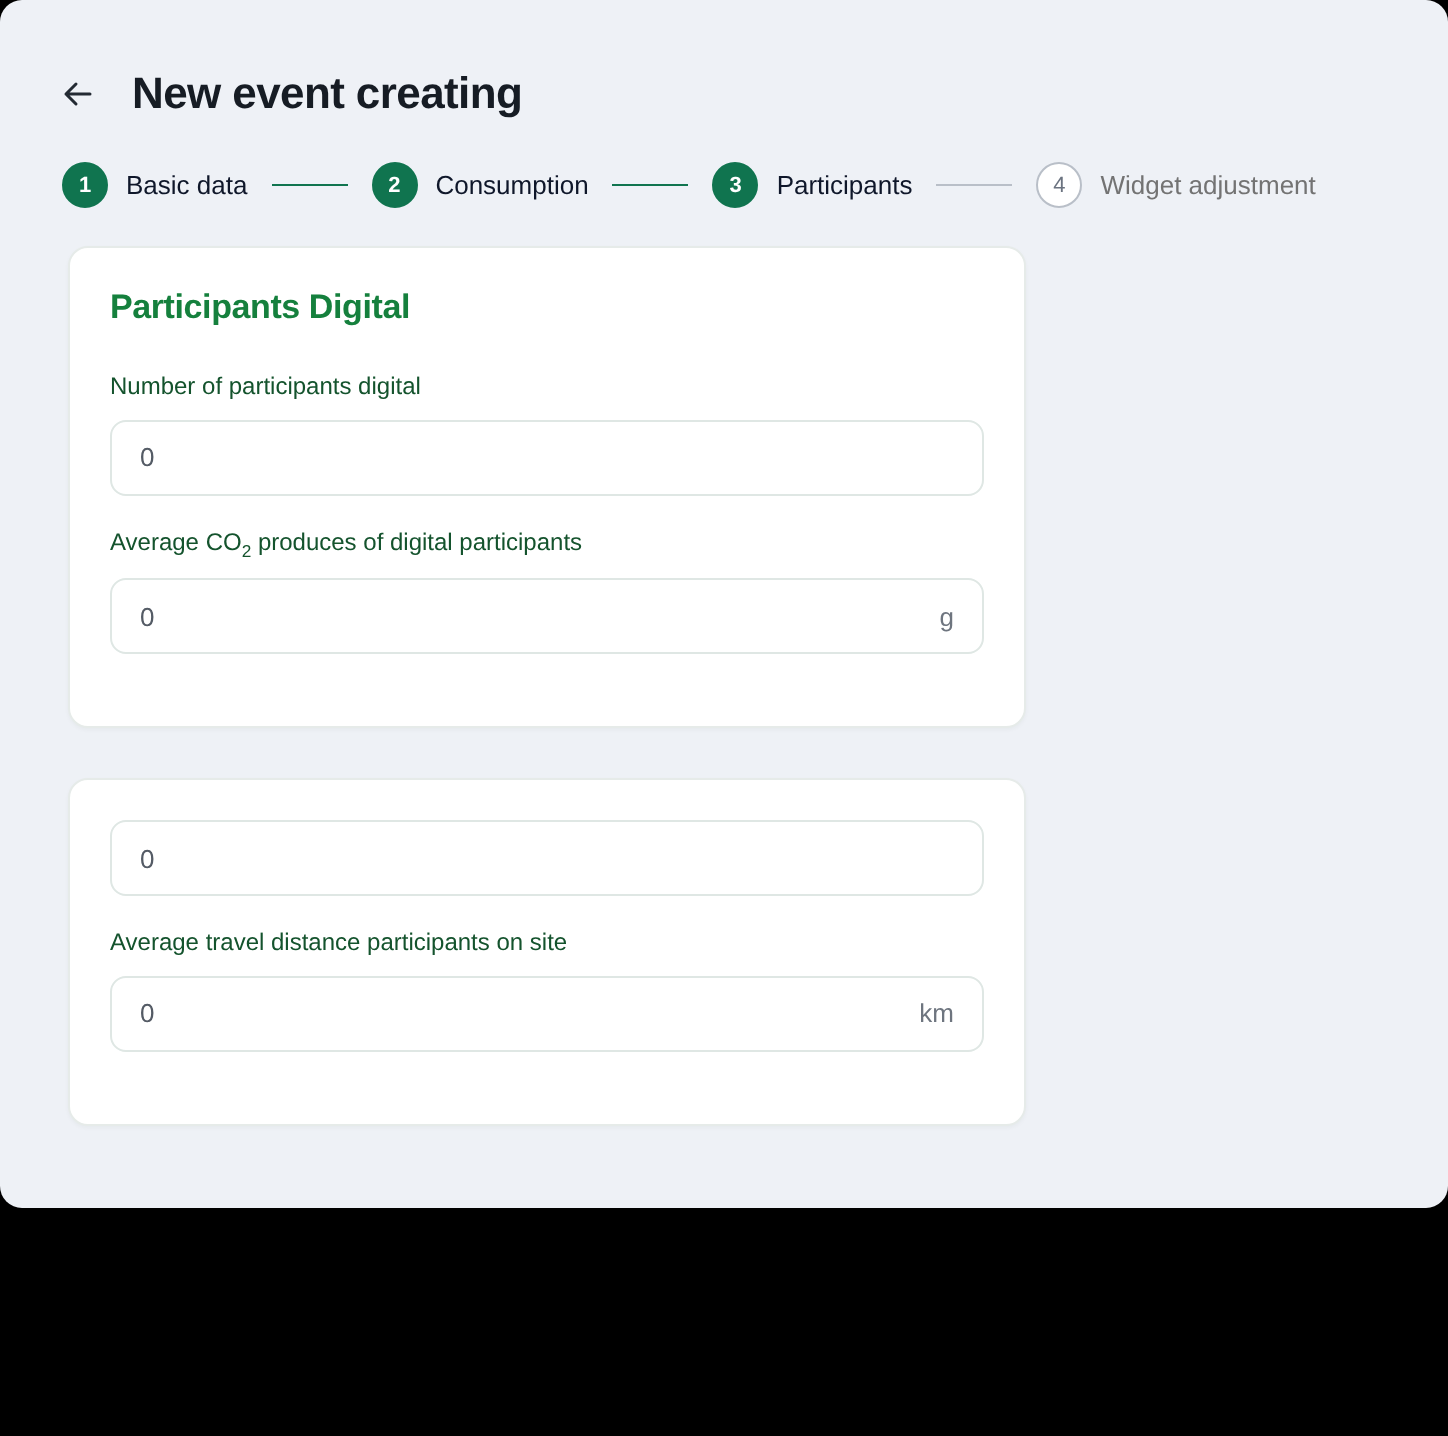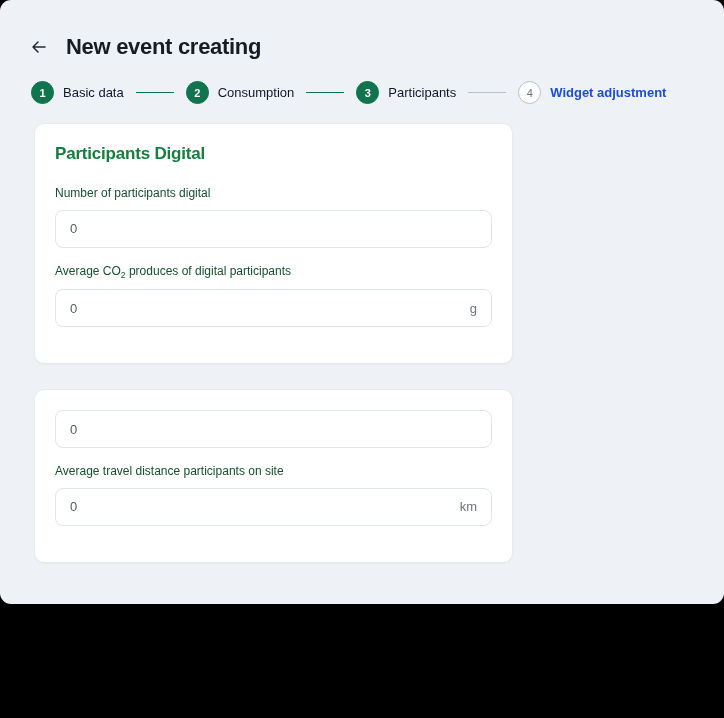--- a/index.html
+++ b/index.html
@@ -85,21 +85,21 @@
     background: #ffffff;
     color: #6b7380;
     border: 1px solid #b9bfc8;
     font-weight: normal;
   }
   .step-label {
     font-size: 13px;
     white-space: nowrap;
   }
   .step.done .step-label { color: #0f172a; }
-  .step.todo .step-label { color: #1d4ed8; font-weight: bold; }
+  .step.todo .step-label { color: #737373; }
   .step-connector {
     width: 38px;
     height: 1px;
     background: #10744f;
     margin: 0 12px;
     flex: none;
   }
   .step-connector.muted { background: #b9bfc8; }
 
   

